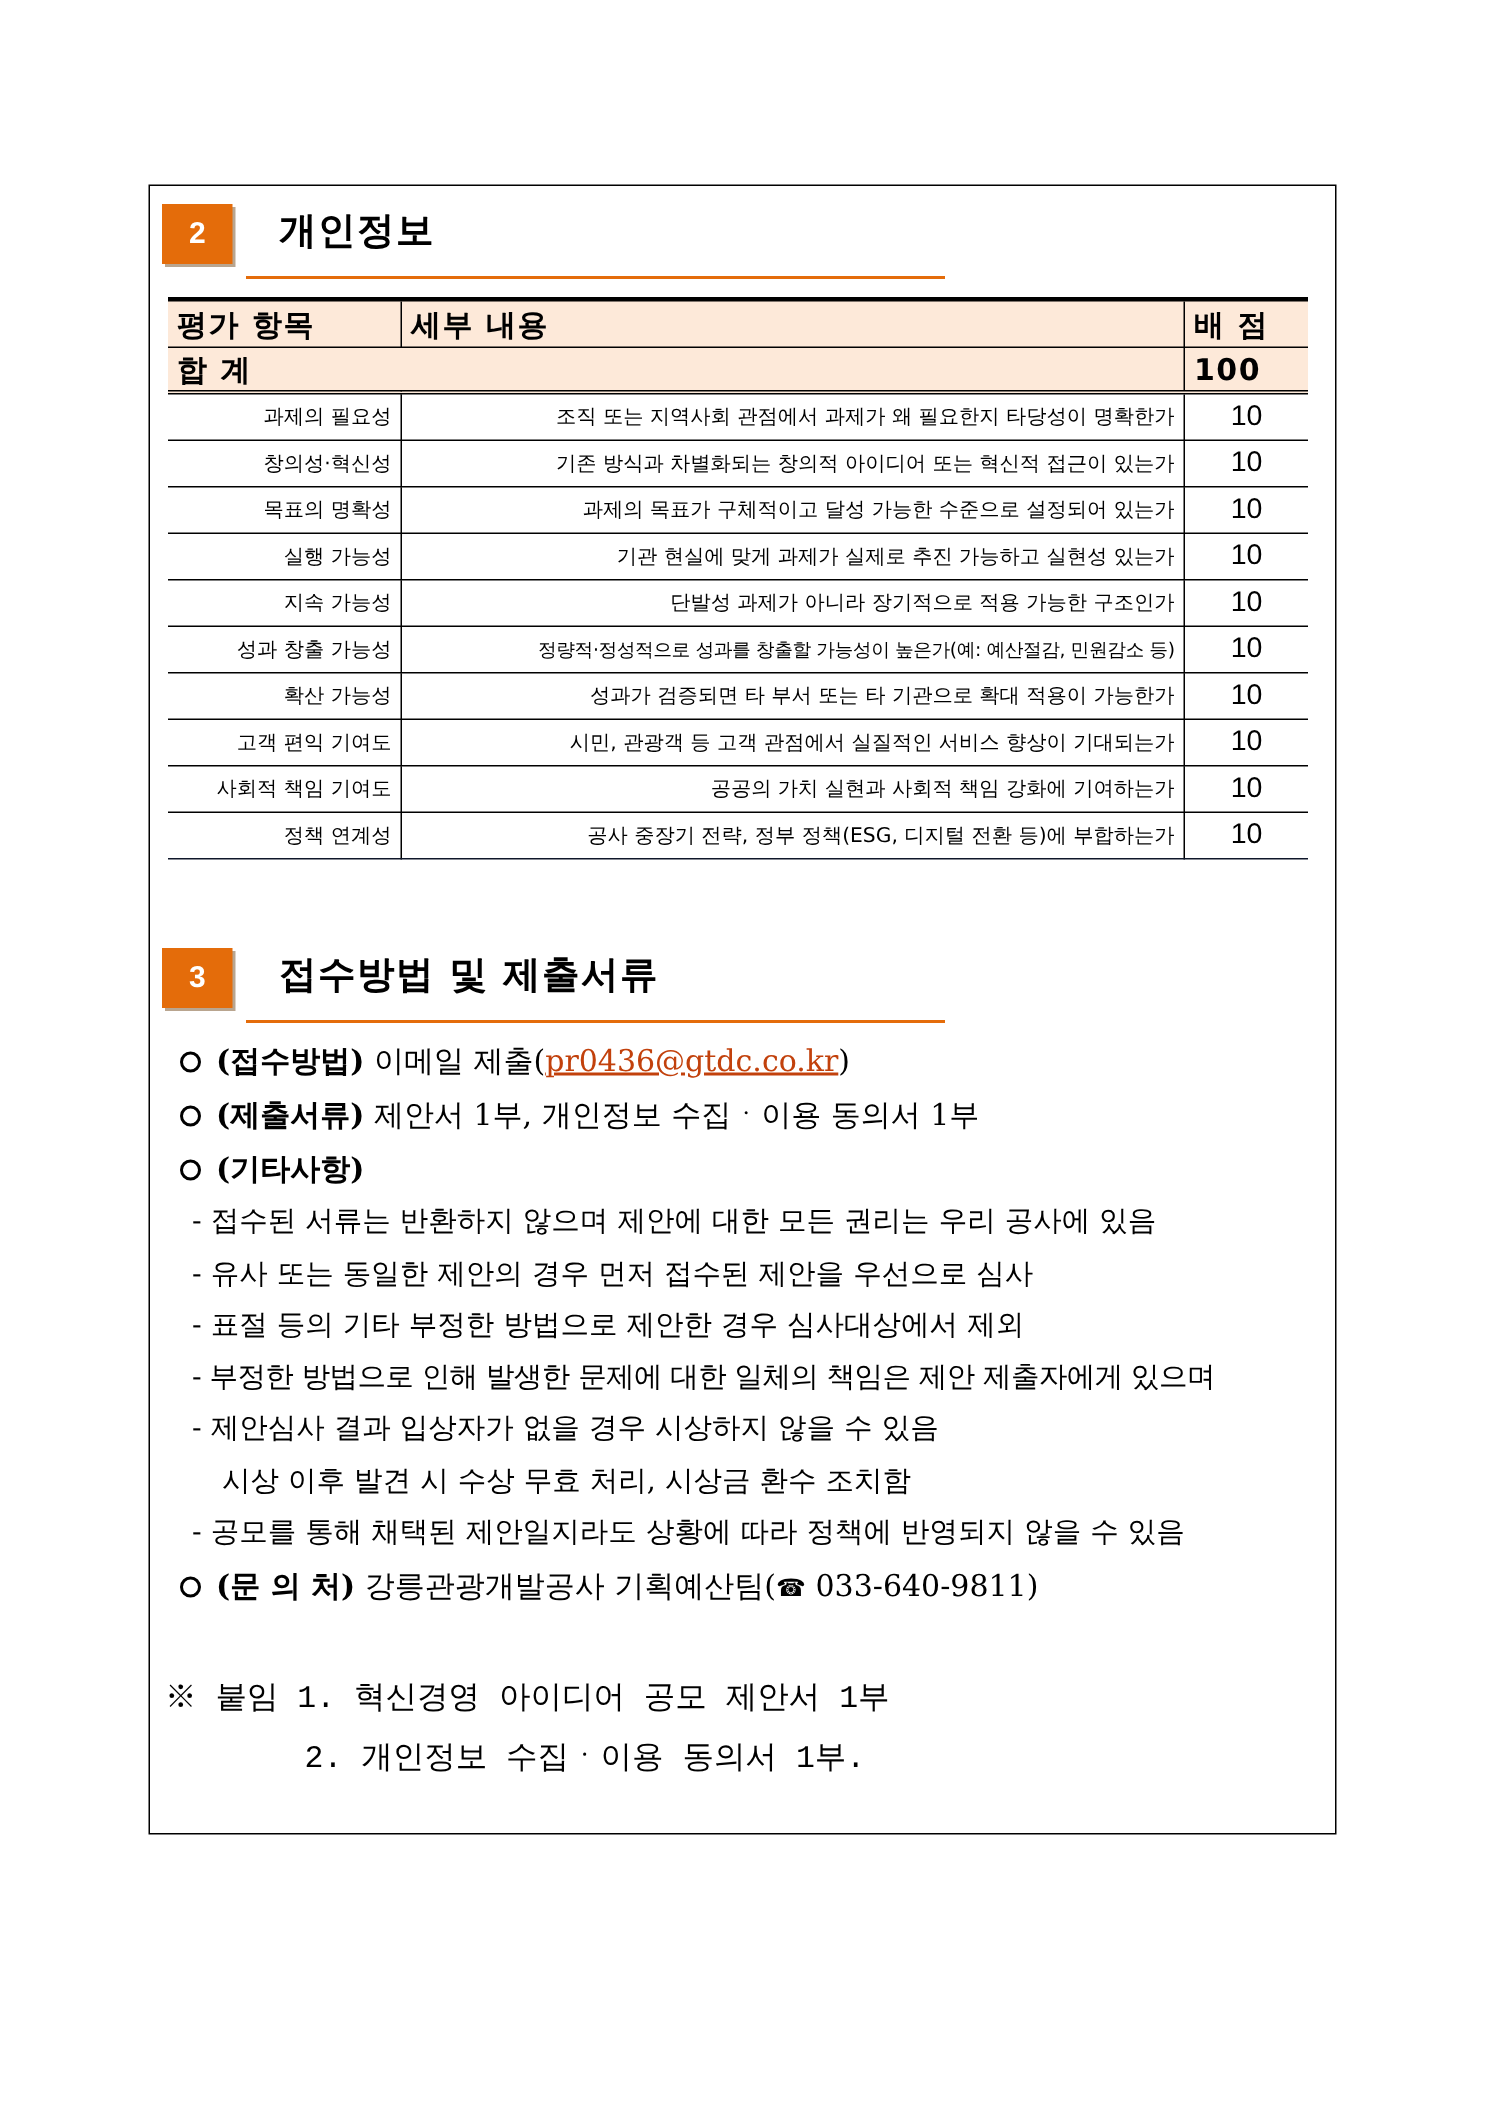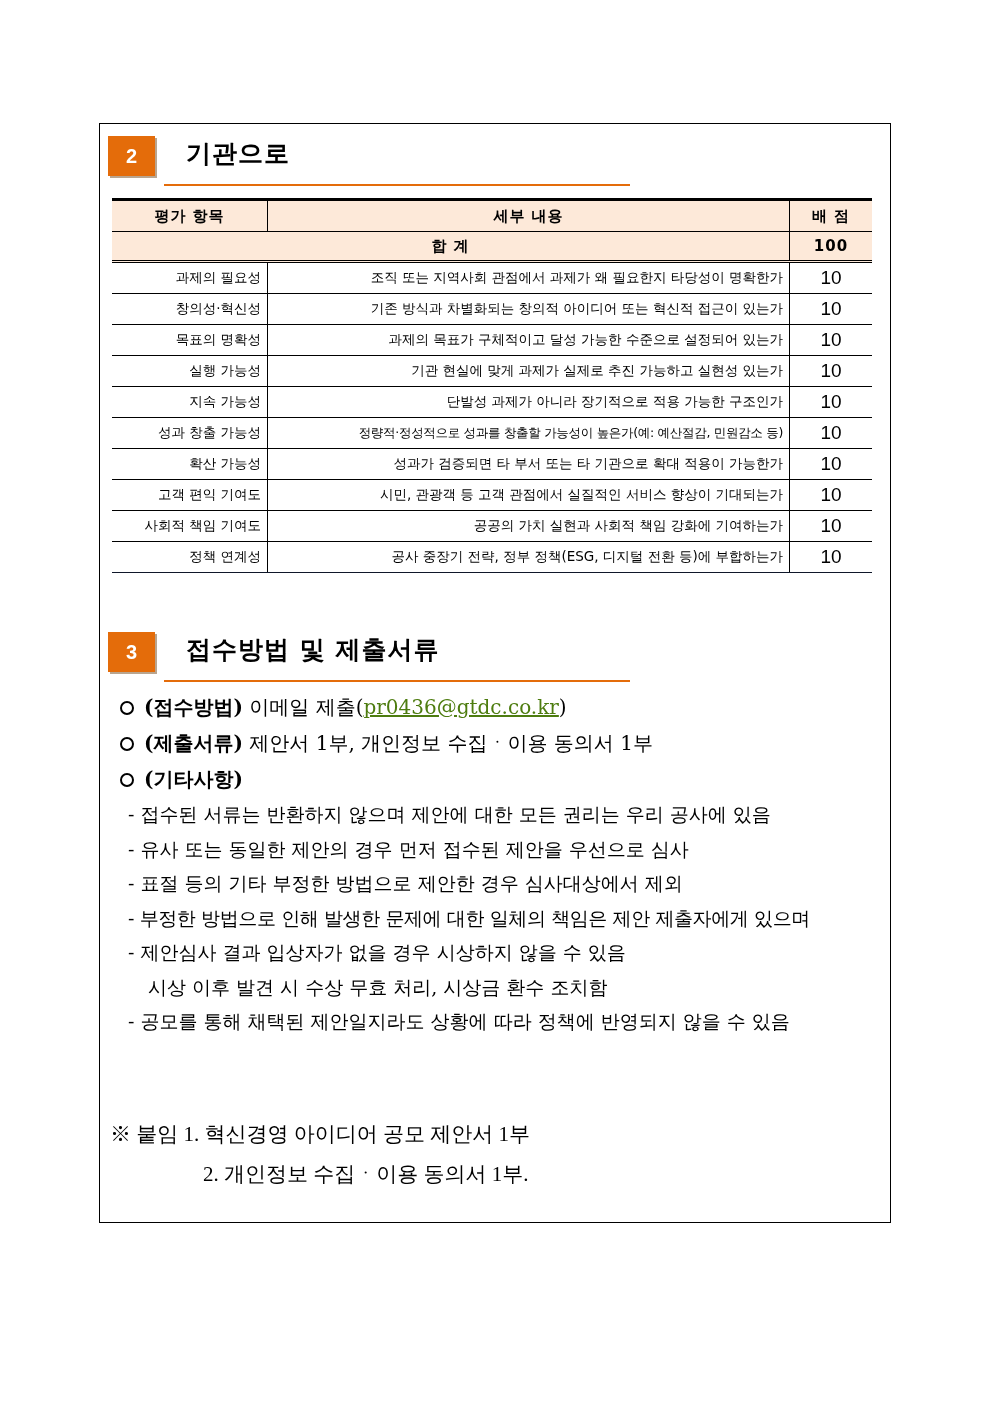--- a/index.html
+++ b/index.html
@@ -20,47 +20,47 @@
     font-weight: bold; font-size: 25px; line-height: 32px; letter-spacing: 1px;
   }
   .sec-line { position: absolute; left: 56px; top: 48px; width: 466px; height: 2px; background: #e46c0a; }
 
   table.crit {
     position: absolute; left: 12px; top: 74px; width: 760px; border-collapse: collapse;
     font-family: "DejaVu Sans", sans-serif; font-size: 13.5px;
   }
   table.crit td, table.crit th { border: 1px solid #000; padding: 0 6px; height: 30px; }
   table.crit thead tr.top th { border-top: 3px solid #000; }
-  table.crit th { background: #fde9d9; font-weight: bold; font-size: 15px; text-align: center; height: 30px; letter-spacing: 1px; }
+  table.crit th { background: #fde9d9; font-weight: bold; font-size: 20px; text-align: left; height: 30px; letter-spacing: 1px; }
   table.crit tr.total th { border-bottom: 3px double #000; height: 28px; }
   table.crit td.item { width: 143px; text-align: right; }
   table.crit td.desc { text-align: right; }
   table.crit td.score { width: 70px; text-align: center; font-family: "Liberation Sans", sans-serif; font-size: 19px; }
   table.crit tbody tr:last-child td { border-bottom: 1px solid #0f172a; }
   table.crit td:first-child, table.crit th:first-child { border-left: none; }
   table.crit td:last-child, table.crit th:last-child { border-right: none; }
 
   .body3 { position: absolute; left: 20px; top: 565px; width: 770px; font-family: "DejaVu Serif", serif; }
   .bl { position: relative; height: 36px; font-size: 20px; line-height: 36px; white-space: nowrap; }
   .bl .circ { display: inline-block; width: 14px; height: 14px; border: 2px solid #000; border-radius: 50%; vertical-align: -1px; margin-right: 10px; box-sizing: border-box; }
   .bl .lbl { font-weight: bold; }
-  .bl a { color: #4d7c0f; text-decoration: underline; }
+  .bl a { color: #c2410c; text-decoration: underline; }
   .dl { height: 34.5px; font-size: 19px; line-height: 34.5px; white-space: nowrap; padding-left: 8px; }
   .dl.cont { padding-left: 28px; }
-  .att { position: absolute; left: 10px; top: 990px; font-family: Liberation Serif, serif; font-size: 21px; line-height: 40px; white-space: nowrap; }
+  .att { position: absolute; left: 10px; top: 990px; font-family: Liberation Mono, monospace; font-size: 21px; line-height: 40px; white-space: nowrap; }
   .att .l2 { padding-left: 93px; }
 </style>
 </head>
 <body>
 
 <div class="frame">
 
   <div class="sec-head" style="top:12px;">
     <div class="sec-badge">2</div>
-    <div class="sec-title">기관으로</div>
+    <div class="sec-title">개인정보</div>
     <div class="sec-line"></div>
   </div>
 
   <table class="crit">
     <thead>
       <tr class="top">
         <th>평가 항목</th>
         <th>세부 내용</th>
         <th>배 점</th>
       </tr>
@@ -141,20 +141,24 @@
     <div class="bl">
       <span class="circ"></span><span class="lbl">(기타사항)</span>
     </div>
     <div class="dl">- 접수된 서류는 반환하지 않으며 제안에 대한 모든 권리는 우리 공사에 있음</div>
     <div class="dl">- 유사 또는 동일한 제안의 경우 먼저 접수된 제안을 우선으로 심사</div>
     <div class="dl">- 표절 등의 기타 부정한 방법으로 제안한 경우 심사대상에서 제외</div>
     <div class="dl" style="letter-spacing:-0.4px">- 부정한 방법으로 인해 발생한 문제에 대한 일체의 책임은 제안 제출자에게 있으며</div>
     <div class="dl">- 제안심사 결과 입상자가 없을 경우 시상하지 않을 수 있음</div>
     <div class="dl cont">시상 이후 발견 시 수상 무효 처리, 시상금 환수 조치함</div>
     <div class="dl">- 공모를 통해 채택된 제안일지라도 상황에 따라 정책에 반영되지 않을 수 있음</div>
+    <div class="bl">
+      <span class="circ"></span><span class="lbl">(문 의 처)</span>
+      <span>강릉관광개발공사 기획예산팀(</span><span style="font-size:16px">☎</span><span> 033-640-9811)</span>
+    </div>
   </div>
 
   <div class="att">
     <div>※ 붙임 1. 혁신경영 아이디어 공모 제안서 1부</div>
     <div class="l2">2. 개인정보 수집ㆍ이용 동의서 1부.</div>
   </div>
 
 </div>
 
 </body></html>

